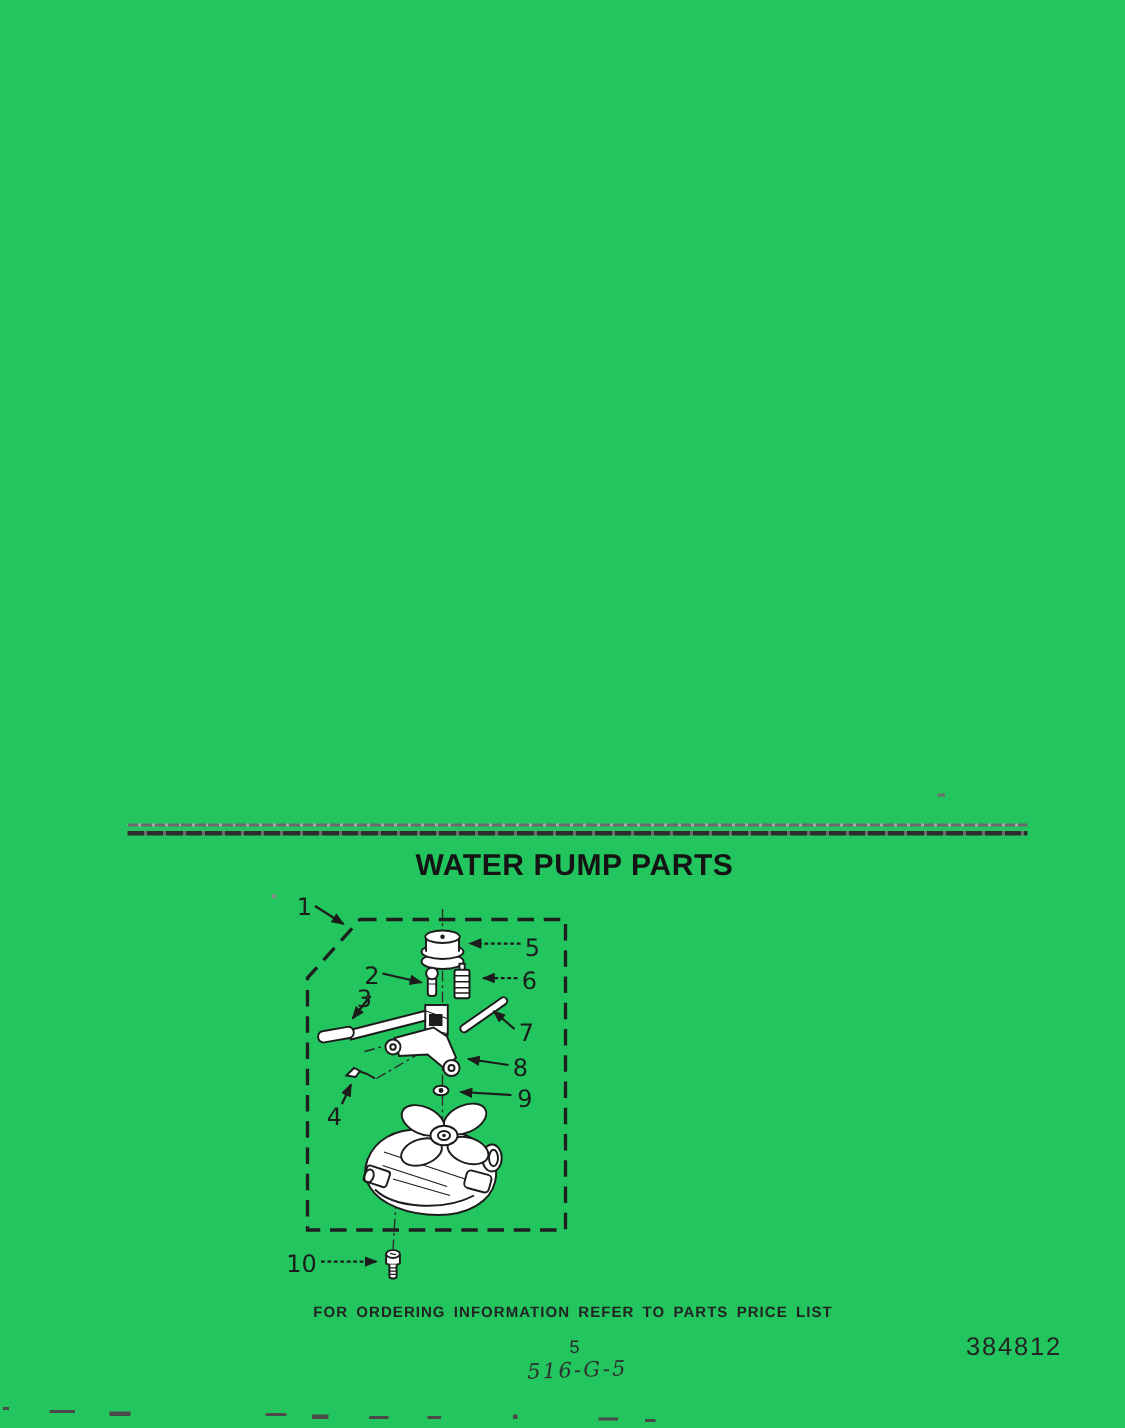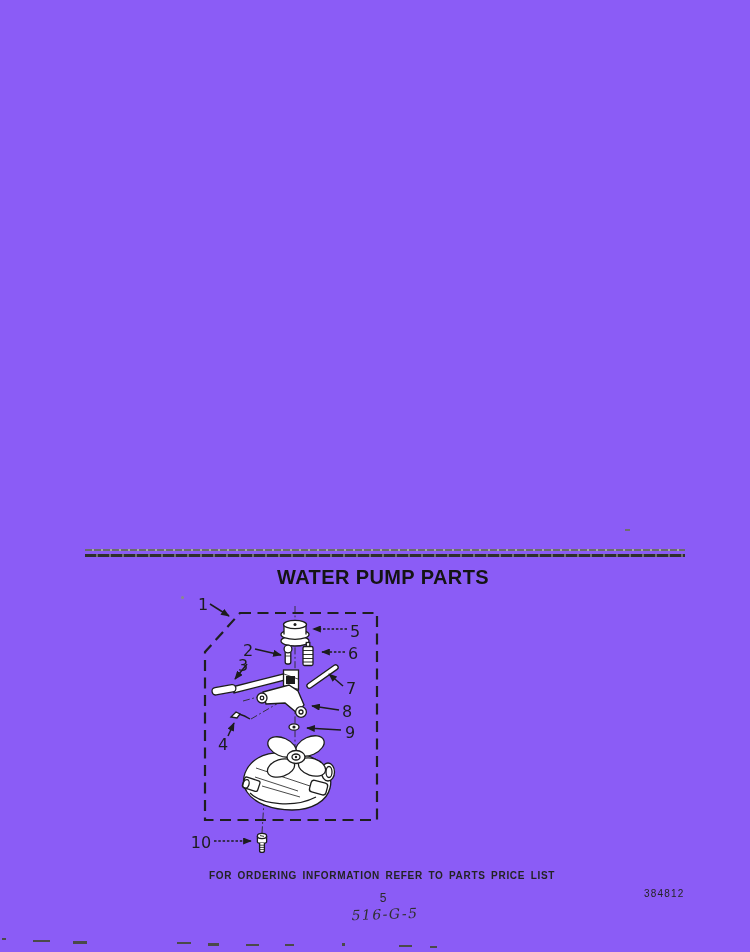--- a/index.html
+++ b/index.html
@@ -1,19 +1,19 @@
 <!DOCTYPE html>
 <html><head>
 <meta charset="utf-8">
 <style>
   html,body { margin:0; padding:0; background:#e9e9e9; }
   .page {
     position:relative;
     width:750px; height:952px;
-    background:#8b5cf6;
+    background:#22c55e;
     overflow:hidden;
     font-family:"Liberation Sans", sans-serif;
     color:#1c1c1c;
   }
   
   .tick { position:absolute; background:#4a4a4a; }
   .stray-dash { position:absolute; left:625px; top:529px; width:5px; height:2px; background:#6e6e6e; }
   .stray-dot  { position:absolute; left:181px; top:596px; width:3px; height:3px; background:#8a8a8a; border-radius:50%; }
   
   .rule-top {
@@ -43,21 +43,21 @@
     text-align:center;
     font-size:10px; font-weight:bold; letter-spacing:0.7px; word-spacing:2px;
     color:#232323;
   }
   .page-number {
     position:absolute; left:0; top:891px; width:766px;
     text-align:center; font-size:12px; color:#2a2a2a;
   }
   .doc-number {
     position:absolute; left:644px; top:888px;
-    font-size:10px; letter-spacing:1.2px; color:#242424;
+    font-size:17px; letter-spacing:1.2px; color:#242424;
   }
   .handwritten {
     position:absolute; left:328px; top:906px; width:114px;
     text-align:center;
     font-family:"DejaVu Serif", serif; font-style:italic;
     font-size:14px; letter-spacing:1.5px; color:#303030;
     transform:rotate(-2deg);
   }
 </style>
 </head>

